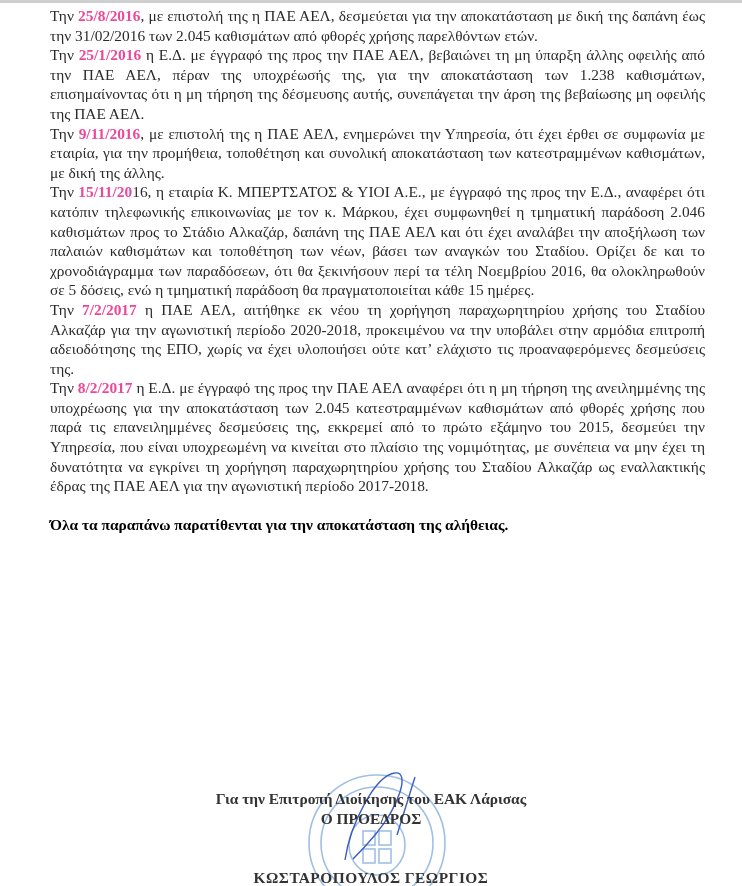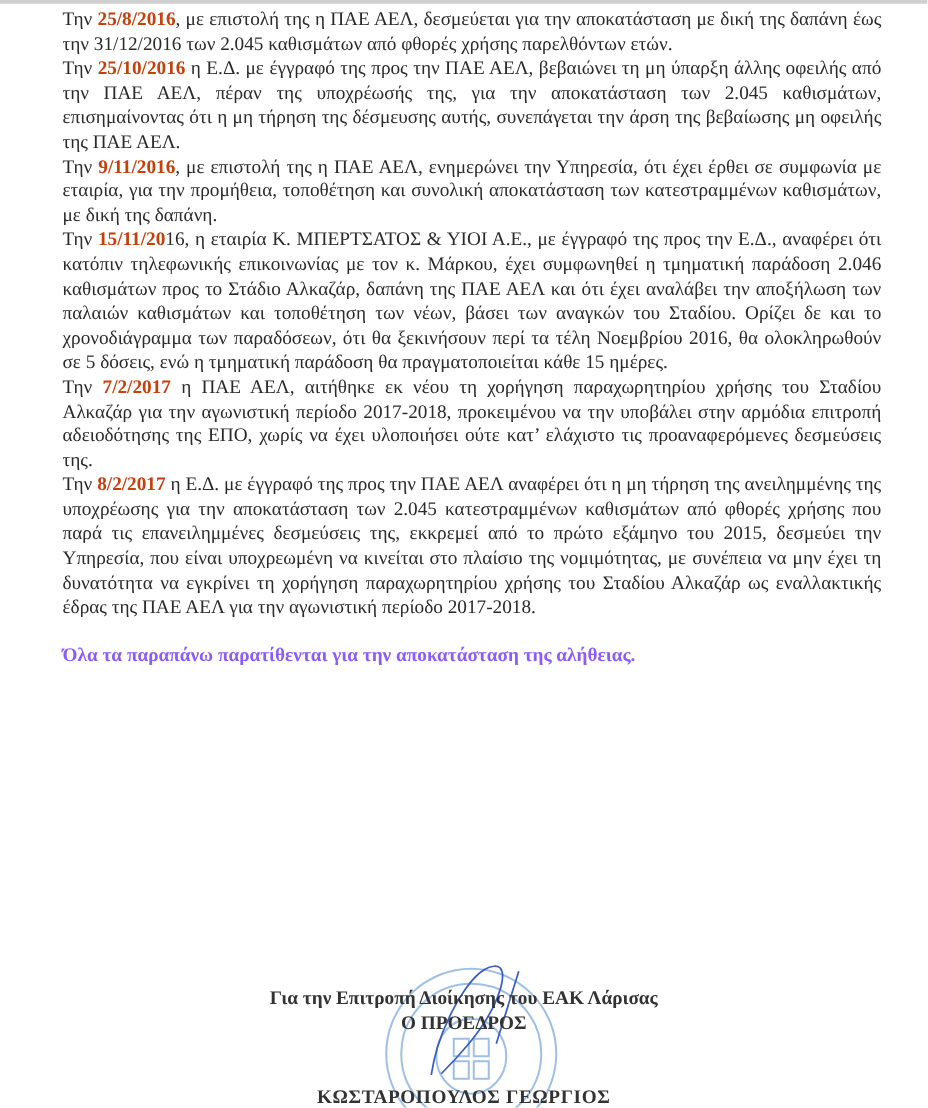--- a/index.html
+++ b/index.html
@@ -13,44 +13,44 @@
   .top-rule {
     position: absolute; left: 0; top: 0; width: 742px; height: 3px;
     background: #cfcfcf;
   }
   .page {
     position: absolute; left: 50px; top: 6px; width: 655px;
     font-size: 15.4px; line-height: 19.6px;
     text-align: justify;
   }
   .para { margin: 0; }
-  .para b { font-weight: bold; color: #c2410c; }
-  .bold-para { font-weight: bold; margin: 0; color: #8b5cf6; }
+  .para b { font-weight: bold; color: #ec4899; }
+  .bold-para { font-weight: bold; margin: 0; color: #000000; }
   .gap1 { height: 19px; }
   .gap2 { height: 19px; }
   .sign {
     position: absolute; left: 0; width: 742px; text-align: center;
     font-weight: bold; font-size: 15.4px; color: #333;
   }
   .stamp {
     position: absolute; left: 305px; top: 765px; width: 150px; height: 150px;
   }
 </style>
 </head>
 <body>
 
 <div class="top-rule"></div>
 
 <div class="page">
   <div id="paras">
-      <p class="para"><span>Την </span><b>25/8/2016</b><span>, με επιστολή της η ΠΑΕ ΑΕΛ,  δεσμεύεται για την αποκατάσταση με δική της δαπάνη έως την 31/12/2016 των 2.045 καθισμάτων από φθορές χρήσης παρελθόντων ετών.</span></p>
-      <p class="para"><span>Την </span><b>25/10/2016</b><span> η Ε.Δ. με έγγραφό της προς την ΠΑΕ ΑΕΛ, βεβαιώνει τη μη ύπαρξη άλλης οφειλής από την ΠΑΕ ΑΕΛ, πέραν της υποχρέωσής της, για την αποκατάσταση των 2.045 καθισμάτων, επισημαίνοντας ότι η μη τήρηση της δέσμευσης αυτής, συνεπάγεται την άρση της βεβαίωσης μη οφειλής της ΠΑΕ ΑΕΛ.</span></p>
-      <p class="para"><span>Την </span><b>9/11/2016</b><span>, με επιστολή της η ΠΑΕ ΑΕΛ, ενημερώνει την Υπηρεσία, ότι έχει έρθει σε συμφωνία με εταιρία, για την προμήθεια, τοποθέτηση και συνολική αποκατάσταση των κατεστραμμένων καθισμάτων, με δική της δαπάνη.</span></p>
+      <p class="para"><span>Την </span><b>25/8/2016</b><span>, με επιστολή της η ΠΑΕ ΑΕΛ,  δεσμεύεται για την αποκατάσταση με δική της δαπάνη έως την 31/02/2016 των 2.045 καθισμάτων από φθορές χρήσης παρελθόντων ετών.</span></p>
+      <p class="para"><span>Την </span><b>25/1/2016</b><span> η Ε.Δ. με έγγραφό της προς την ΠΑΕ ΑΕΛ, βεβαιώνει τη μη ύπαρξη άλλης οφειλής από την ΠΑΕ ΑΕΛ, πέραν της υποχρέωσής της, για την αποκατάσταση των 1.238 καθισμάτων, επισημαίνοντας ότι η μη τήρηση της δέσμευσης αυτής, συνεπάγεται την άρση της βεβαίωσης μη οφειλής της ΠΑΕ ΑΕΛ.</span></p>
+      <p class="para"><span>Την </span><b>9/11/2016</b><span>, με επιστολή της η ΠΑΕ ΑΕΛ, ενημερώνει την Υπηρεσία, ότι έχει έρθει σε συμφωνία με εταιρία, για την προμήθεια, τοποθέτηση και συνολική αποκατάσταση των κατεστραμμένων καθισμάτων, με δική της άλλης.</span></p>
       <p class="para"><span>Την </span><b>15/11/20</b><span>16, η εταιρία Κ. ΜΠΕΡΤΣΑΤΟΣ &amp; ΥΙΟΙ Α.Ε., με έγγραφό της προς την Ε.Δ., αναφέρει ότι κατόπιν τηλεφωνικής επικοινωνίας με τον κ. Μάρκου, έχει συμφωνηθεί η τμηματική παράδοση 2.046 καθισμάτων προς το Στάδιο Αλκαζάρ, δαπάνη της ΠΑΕ ΑΕΛ και ότι έχει αναλάβει την αποξήλωση των παλαιών καθισμάτων και τοποθέτηση των νέων, βάσει των αναγκών του Σταδίου. Ορίζει δε και το χρονοδιάγραμμα των παραδόσεων, ότι θα ξεκινήσουν περί τα τέλη Νοεμβρίου 2016, θα ολοκληρωθούν σε 5 δόσεις, ενώ η τμηματική παράδοση θα πραγματοποιείται κάθε 15 ημέρες.</span></p>
-      <p class="para"><span>Την </span><b>7/2/2017</b><span> η ΠΑΕ ΑΕΛ, αιτήθηκε εκ νέου τη χορήγηση παραχωρητηρίου χρήσης του Σταδίου Αλκαζάρ για την αγωνιστική περίοδο 2017-2018, προκειμένου να την υποβάλει στην αρμόδια επιτροπή αδειοδότησης της ΕΠΟ, χωρίς να έχει υλοποιήσει ούτε κατ’ ελάχιστο τις προαναφερόμενες δεσμεύσεις της.</span></p>
+      <p class="para"><span>Την </span><b>7/2/2017</b><span> η ΠΑΕ ΑΕΛ, αιτήθηκε εκ νέου τη χορήγηση παραχωρητηρίου χρήσης του Σταδίου Αλκαζάρ για την αγωνιστική περίοδο 2020-2018, προκειμένου να την υποβάλει στην αρμόδια επιτροπή αδειοδότησης της ΕΠΟ, χωρίς να έχει υλοποιήσει ούτε κατ’ ελάχιστο τις προαναφερόμενες δεσμεύσεις της.</span></p>
       <p class="para"><span>Την </span><b>8/2/2017</b><span> η Ε.Δ. με έγγραφό της προς την ΠΑΕ ΑΕΛ αναφέρει ότι η μη τήρηση της ανειλημμένης της υποχρέωσης για την αποκατάσταση των 2.045 κατεστραμμένων καθισμάτων από φθορές χρήσης που παρά τις επανειλημμένες δεσμεύσεις της, εκκρεμεί από το πρώτο εξάμηνο του 2015, δεσμεύει την Υπηρεσία, που είναι υποχρεωμένη να κινείται στο πλαίσιο της νομιμότητας, με συνέπεια να μην έχει τη δυνατότητα να εγκρίνει τη χορήγηση παραχωρητηρίου χρήσης του Σταδίου Αλκαζάρ ως εναλλακτικής έδρας της ΠΑΕ ΑΕΛ για την αγωνιστική περίοδο 2017-2018.</span></p>
     </div>
   <div class="gap1"></div>
   <p class="bold-para">Όλα τα παραπάνω παρατίθενται για την αποκατάσταση της αλήθειας.</p>
   <div class="gap2"></div>
 </div>
 
 <svg class="stamp" viewBox="0 0 150 150">
   <g fill="none" stroke="#8fb4e0" stroke-width="1.6" opacity="0.85">
     <ellipse cx="72" cy="78" rx="68" ry="68"></ellipse>

